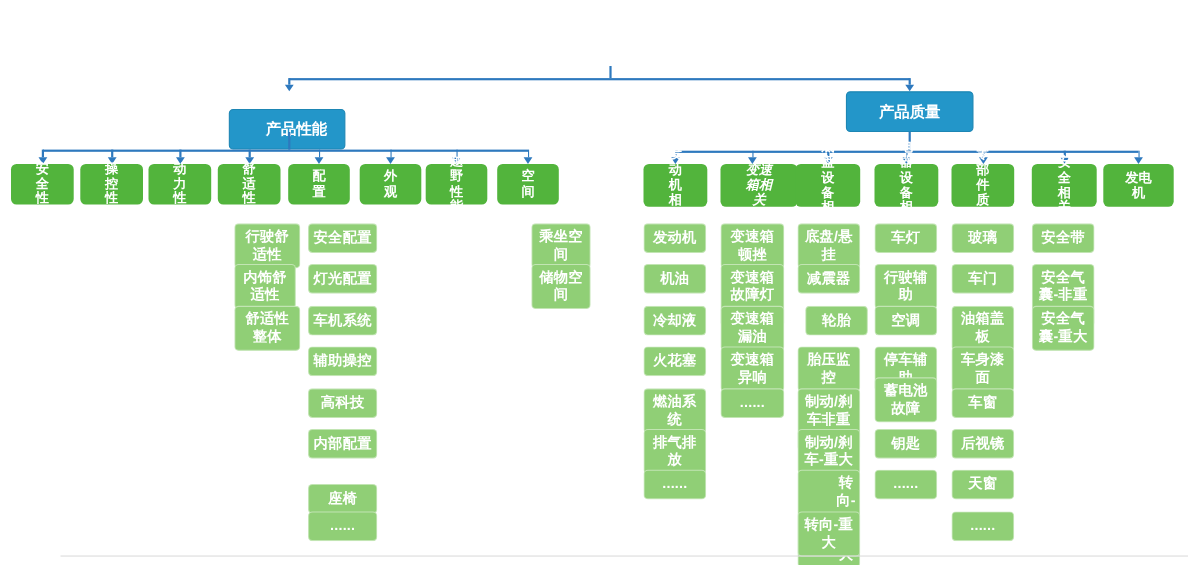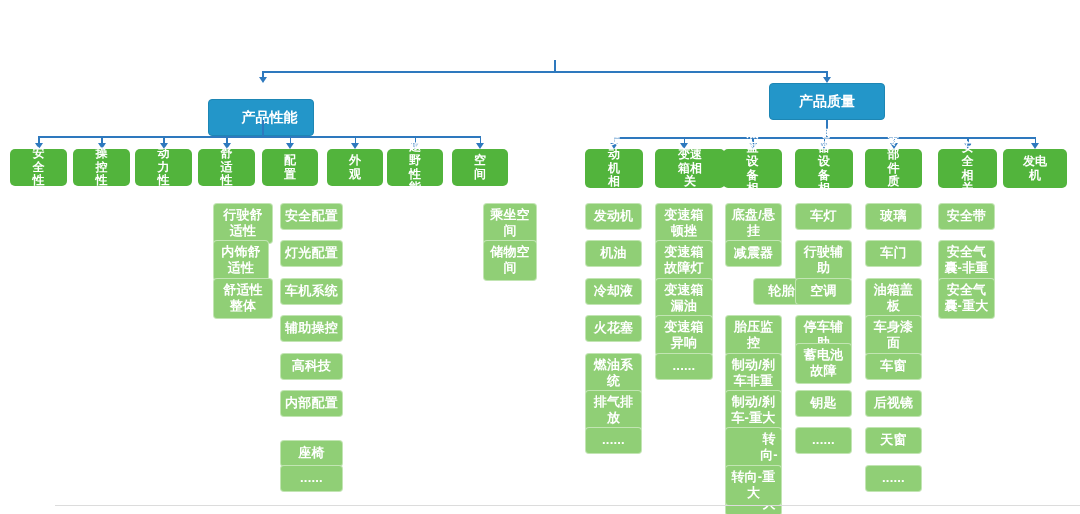--- a/index.html
+++ b/index.html
@@ -79,32 +79,32 @@
     <div class="node node-cat" style="left: 585px; top: 149px; width: 58px; height: 39px;">发动机相关</div>
     <div class="node node-item" style="left: 585px; top: 203px; width: 57px;">发动机</div>
     <div class="node node-item" style="left: 585px; top: 240px; width: 57px;">机油</div>
     <div class="node node-item" style="left: 585px; top: 278px; width: 57px;">冷却液</div>
     <div class="node node-item" style="left: 585px; top: 315px; width: 57px;">火花塞</div>
     <div class="node node-item" style="left: 585px; top: 353px; width: 57px;">燃油系统</div>
     <div class="node node-item" style="left: 585px; top: 390px; width: 57px;">排气排放</div>
     <div class="node node-item" style="left: 585px; top: 427px; width: 57px;">......</div>
     <div class="v-line" style="left: 683.5px; top: 137px; height: 6px;"></div>
     <div class="arrow" style="left: 680px; top: 143px;"></div>
-    <div class="node node-cat" style="left: 655px; top: 149px; width: 70px; height: 39px;">变速箱相关</div>
+    <div class="node node-cat" style="left: 655px; top: 149px; width: 70px; height: 39px; font-style: italic;">变速箱相关</div>
     <div class="node node-item" style="left: 655px; top: 203px; width: 58px;">变速箱顿挫</div>
     <div class="node node-item" style="left: 655px; top: 240px; width: 58px;">变速箱故障灯报警</div>
     <div class="node node-item" style="left: 655px; top: 278px; width: 58px;">变速箱漏油</div>
     <div class="node node-item" style="left: 655px; top: 315px; width: 58px;">变速箱异响</div>
     <div class="node node-item" style="left: 655px; top: 353px; width: 58px;">......</div>
     <div class="v-line" style="left: 752px; top: 137px; height: 6px;"></div>
     <div class="arrow" style="left: 748.5px; top: 143px;"></div>
     <div class="node node-cat" style="left: 723px; top: 149px; width: 59px; height: 39px;">底盘设备相关</div>
     <div class="node node-item" style="left: 725px; top: 203px; width: 57px;">底盘/悬挂</div>
     <div class="node node-item" style="left: 725px; top: 240px; width: 57px;">减震器</div>
-    <div class="node node-item" style="left: 753px; top: 278px; width: 57px;">轮胎</div>
+    <div class="node node-item" style="left: 732px; top: 278px; width: 57px;">轮胎</div>
     <div class="node node-item" style="left: 725px; top: 315px; width: 57px;">胎压监控</div>
     <div class="node node-item" style="left: 725px; top: 353px; width: 57px;">制动/刹车非重大</div>
     <div class="node node-item" style="left: 725px; top: 390px; width: 57px;">制动/刹车-重大</div>
     <div class="node node-item" style="left: 725px; top: 427px; width: 57px; padding-left: 35px;">转向-非重大</div>
     <div class="node node-item" style="left: 725px; top: 465px; width: 57px;">转向-重大</div>
     <div class="v-line" style="left: 823.5px; top: 137px; height: 6px;"></div>
     <div class="arrow" style="left: 820px; top: 143px;"></div>
     <div class="node node-cat" style="left: 795px; top: 149px; width: 58px; height: 39px;">电器设备相关</div>
     <div class="node node-item" style="left: 795px; top: 203px; width: 57px;">车灯</div>
     <div class="node node-item" style="left: 795px; top: 240px; width: 57px;">行驶辅助</div>

